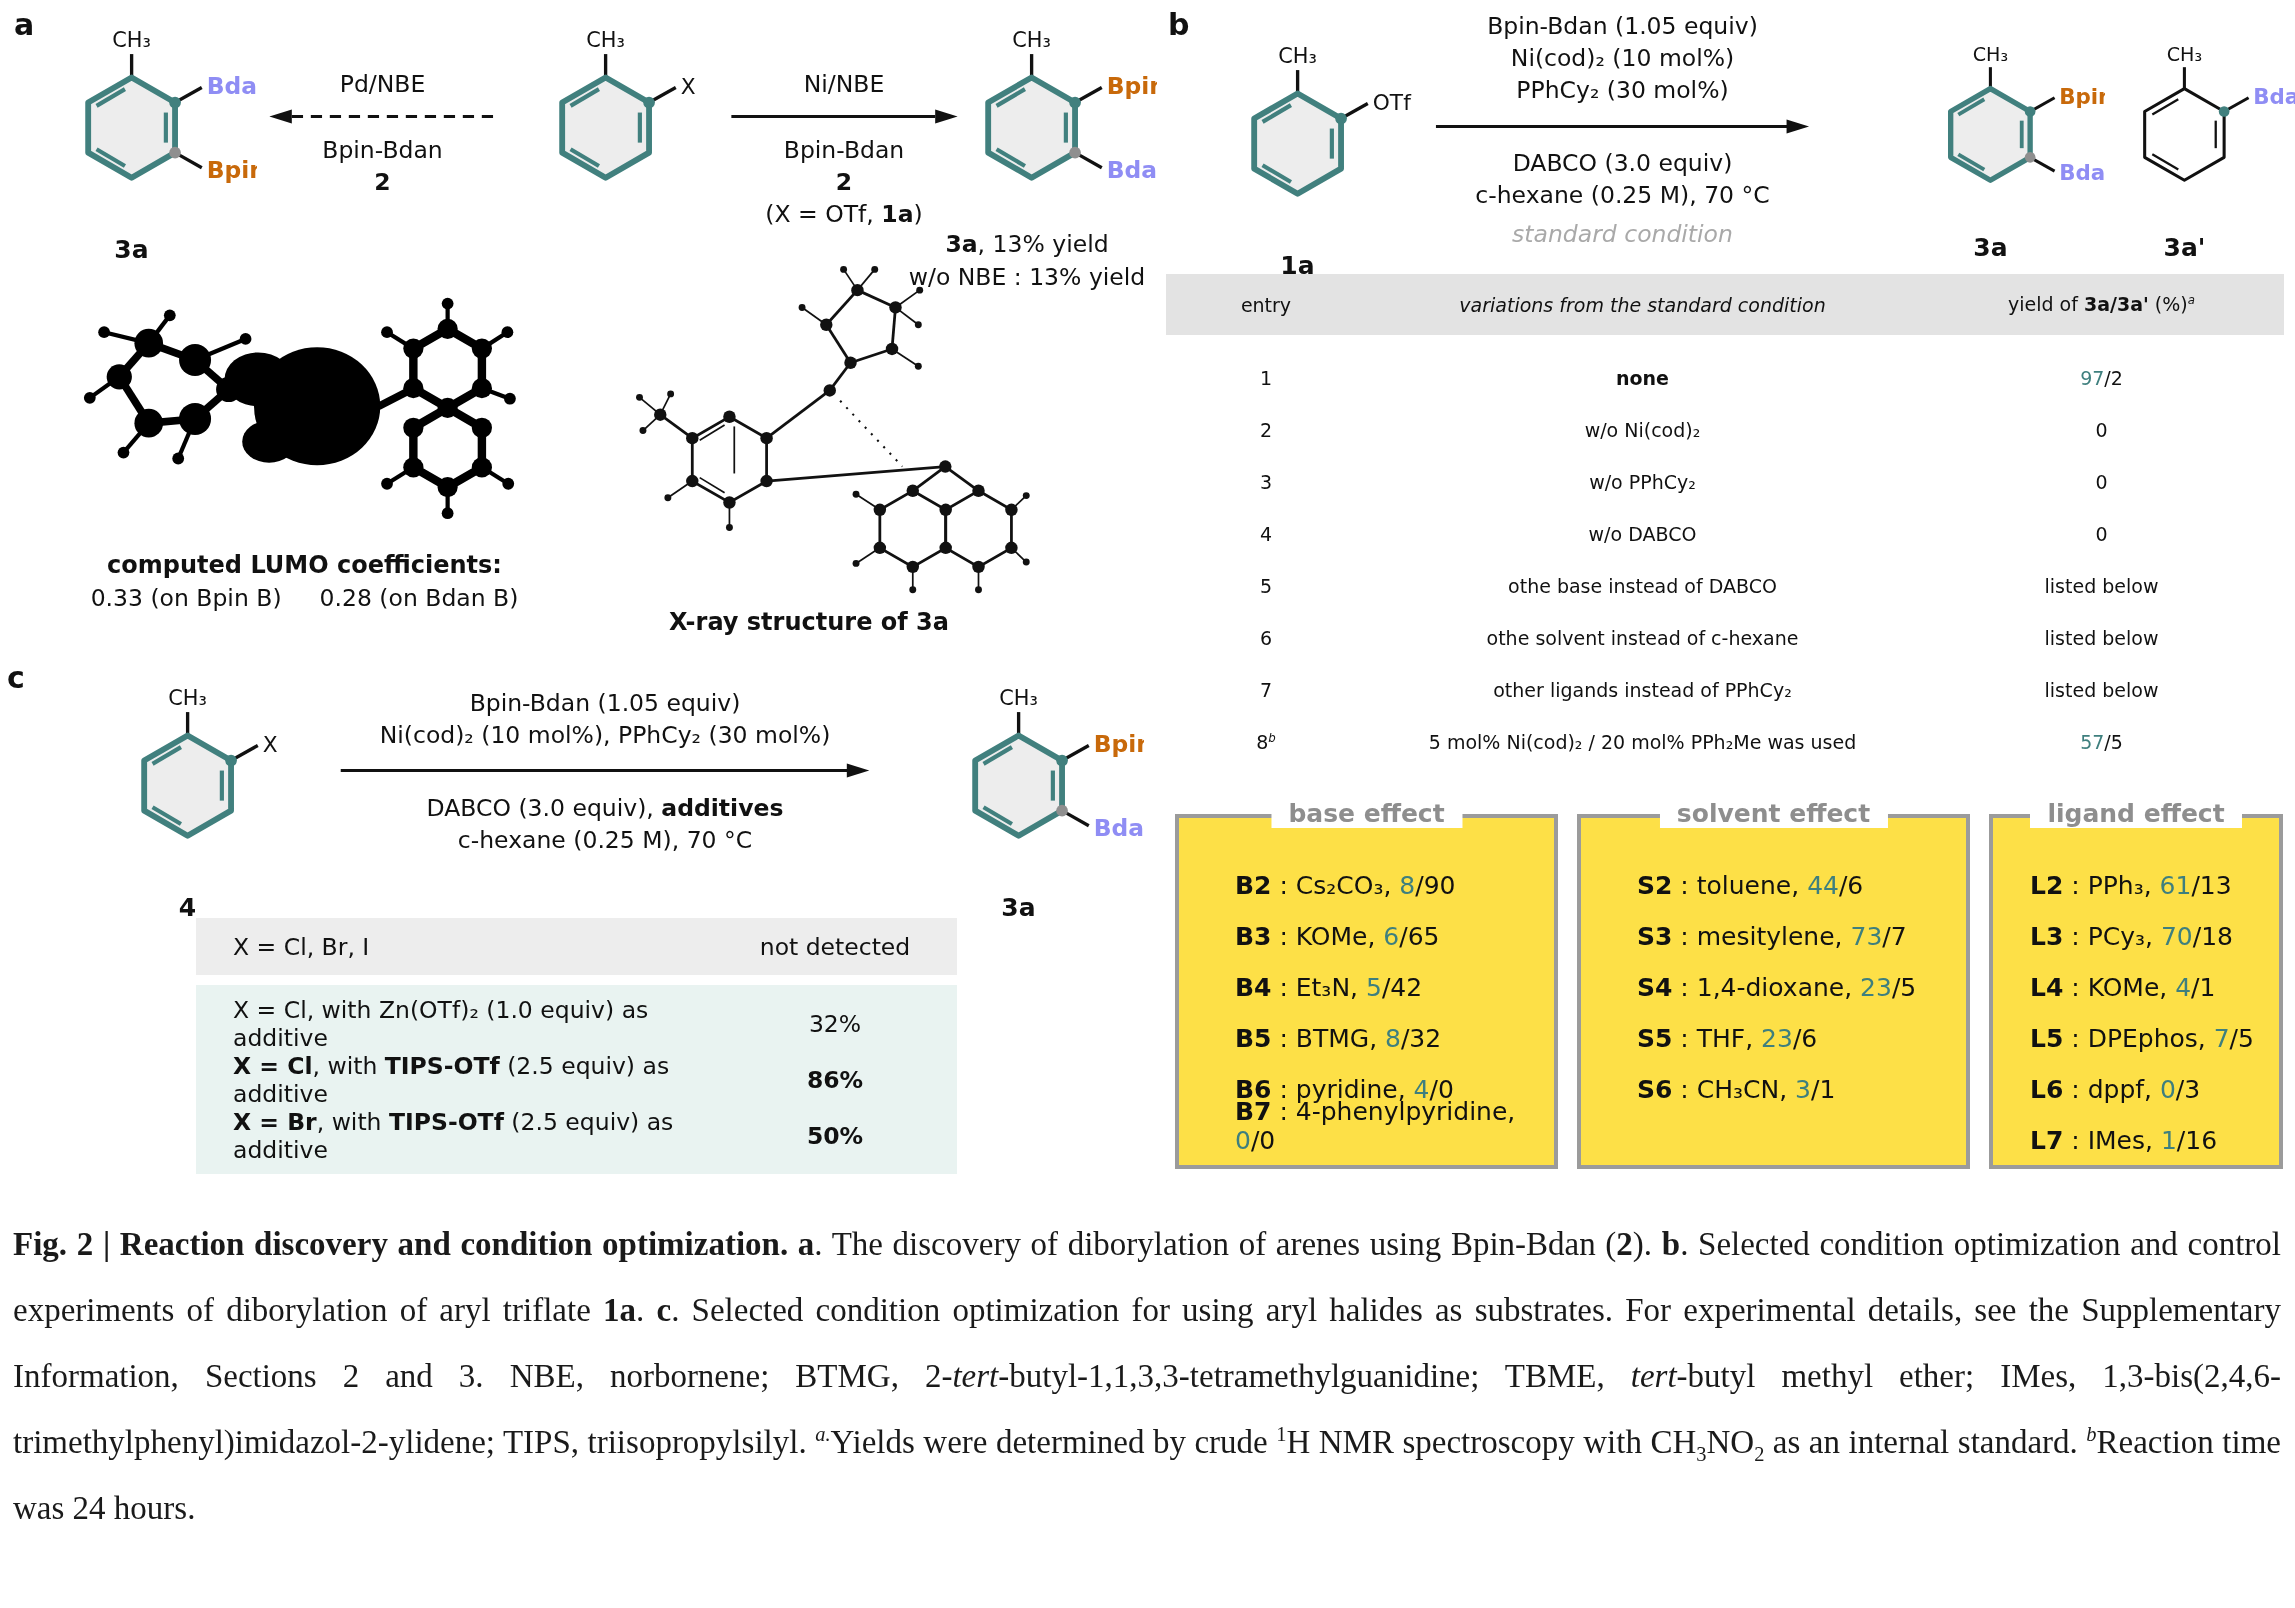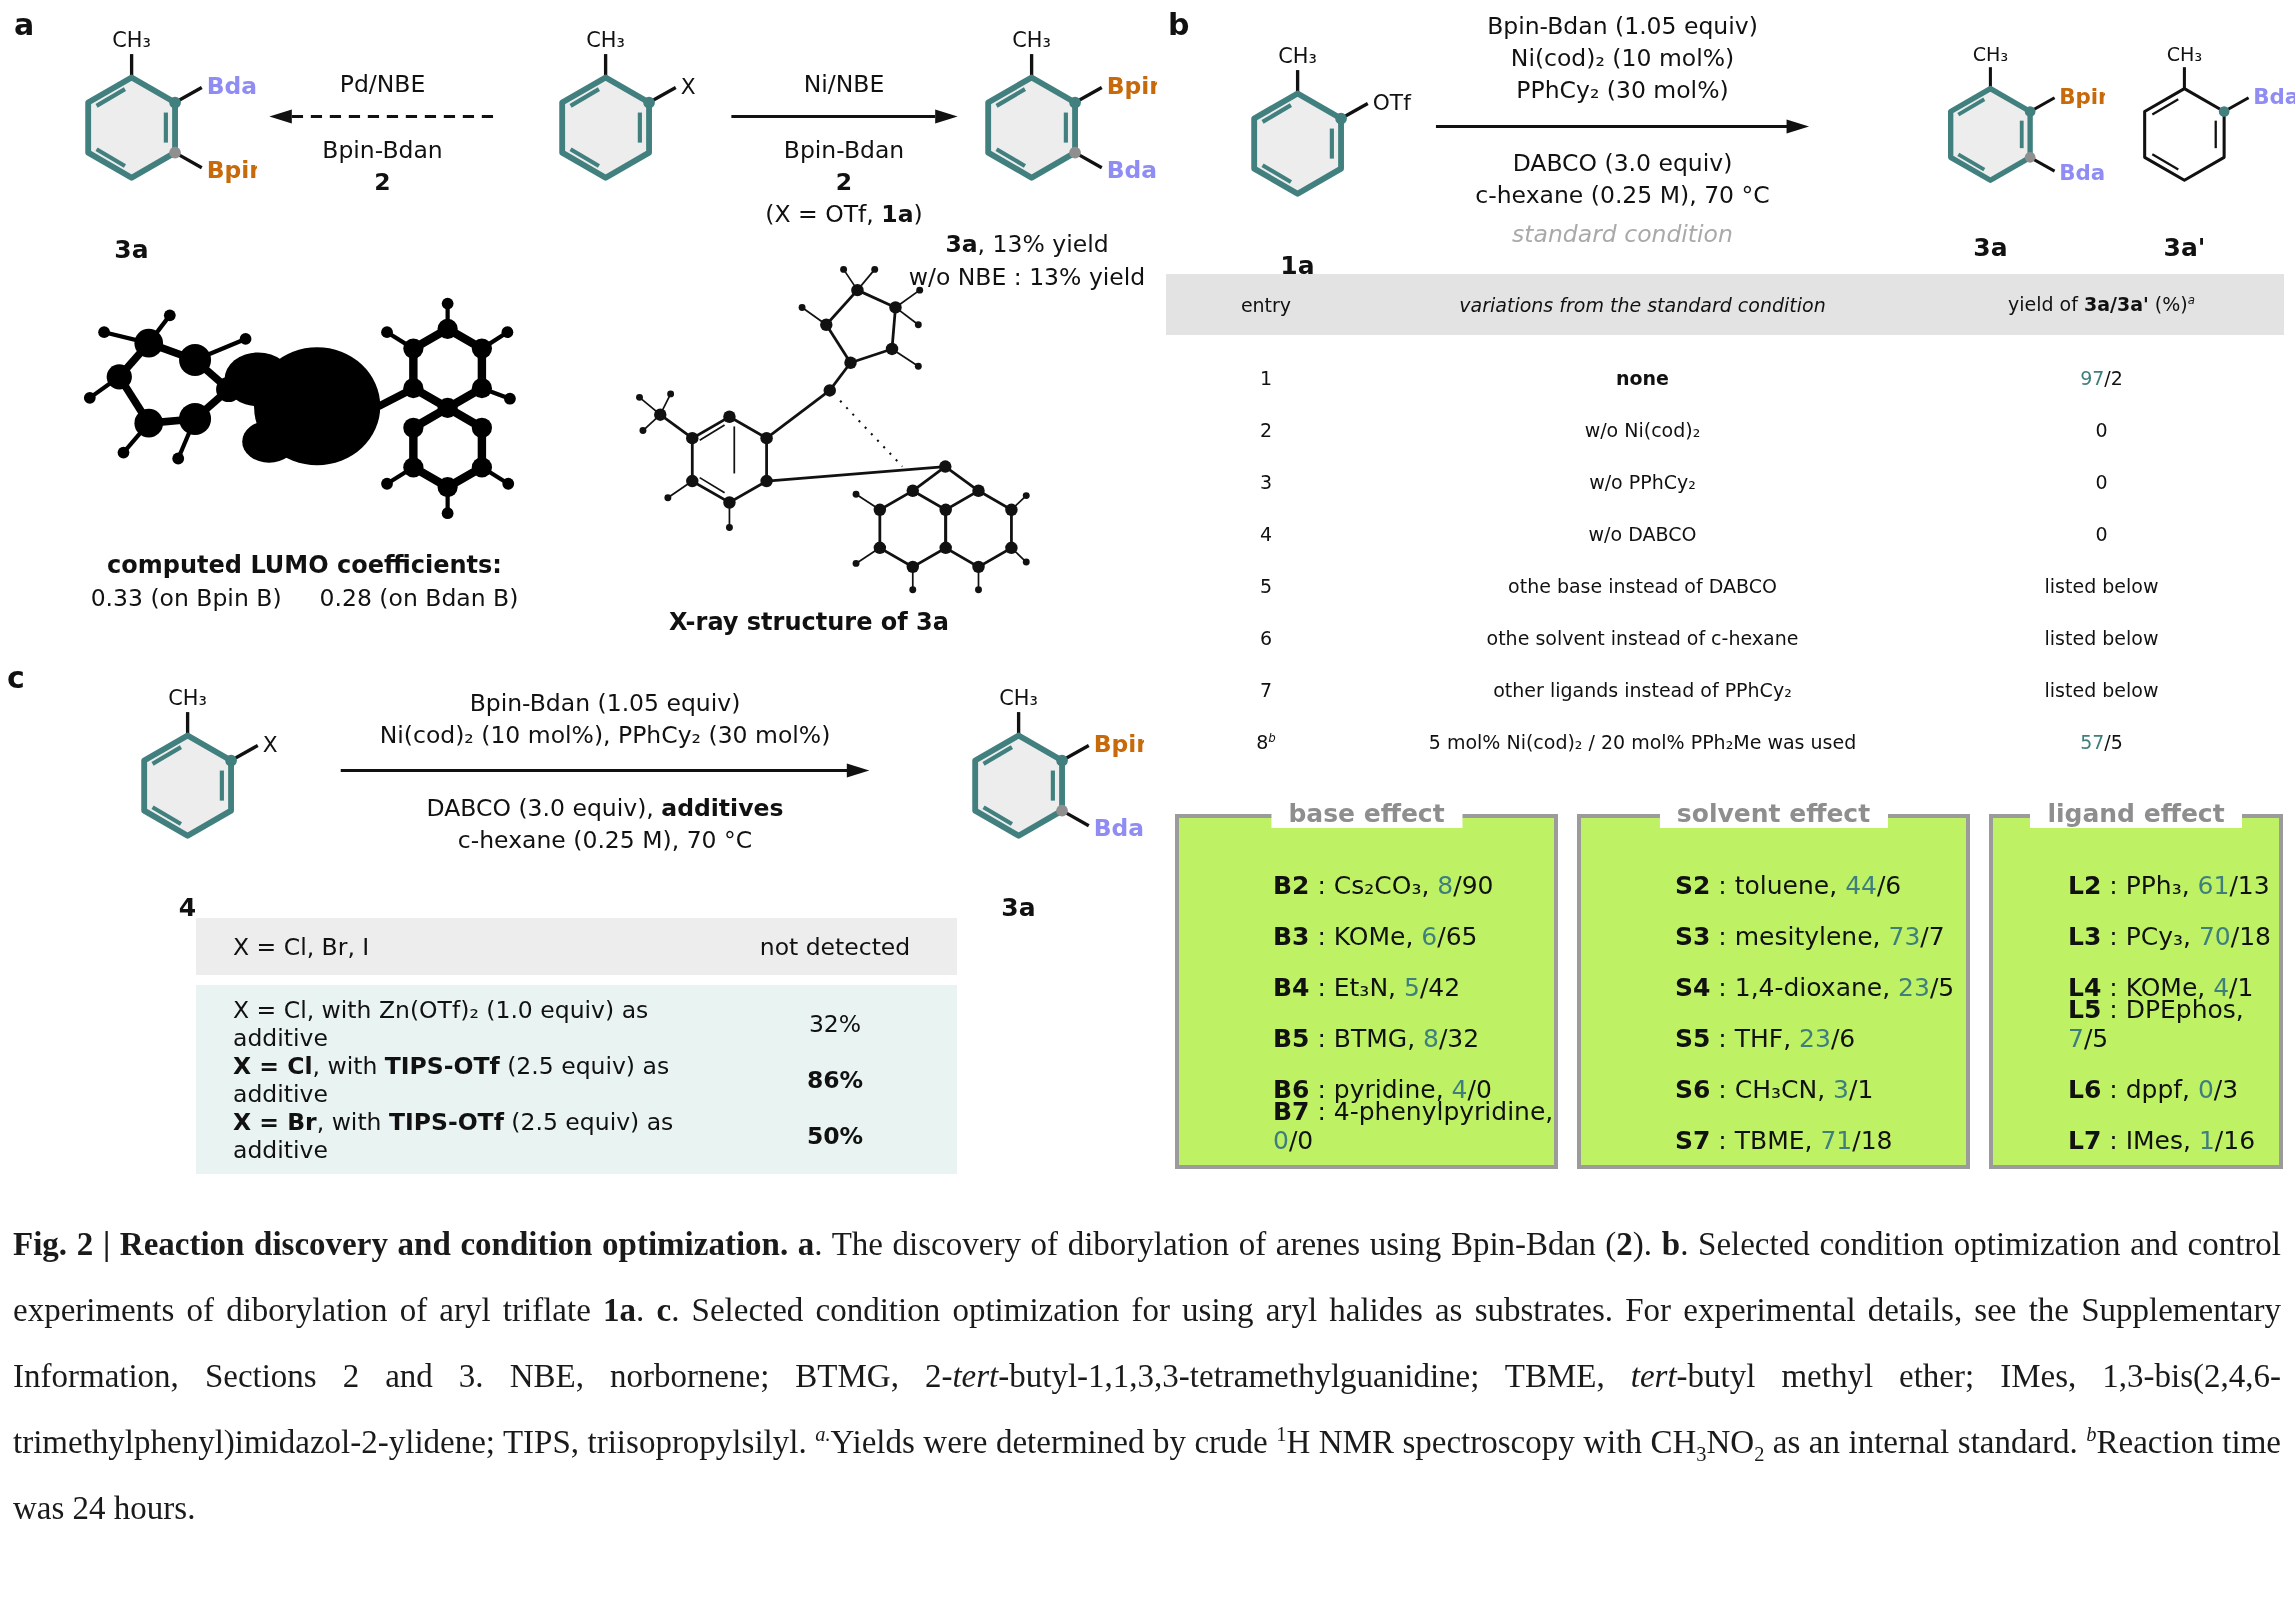--- a/index.html
+++ b/index.html
@@ -45,21 +45,21 @@
   .tb-head { display:grid; grid-template-columns:200px 1fr 365px; background:#E3E3E3; height:61px; align-items:center; }
   .tb-head > div { text-align:center; }
   .tb-body { margin-top:17.4px; }
   .tb-row { display:grid; grid-template-columns:200px 1fr 365px; height:52px; align-items:center; }
   .tb-row > div { text-align:center; }
   .teal { color:#3E7F7E; }
   .sup-i { vertical-align:super; font-size:62%; font-style:italic; }
 
   
   #pb-boxes { position:absolute; left:1175px; top:814px; display:flex; gap:19px; }
-  .ebox { position:relative; border:4.4px solid #9B9B9B; height:355px; padding-top:31px; background:#bef264;padding-left:38px; }
+  .ebox { position:relative; border:4.4px solid #9B9B9B; height:355px; padding-top:31px; background:#fde047; }
   .ebox-title { position:absolute; top:-19px; left:50%; transform:translateX(-50%); background:#fff; padding:0 17.4px; color:#8E8E8E; font-weight:700; font-size:25px; white-space:nowrap; }
   .ebox-item { font-size:25px; height:51px; display:flex; align-items:flex-end; }
   .ebox .ind { padding-left:56px; }
   .ebox-narrow .ind { padding-left:37px; }
 
   
   #pc-table { position:absolute; left:196px; top:918px; width:761px; font-size:23.5px; }
   .pc-row { display:grid; grid-template-columns:1fr 244px; align-items:center; }
   .pc-row .lc { padding-left:37px; }
   .pc-row .vc { text-align:center; }
@@ -449,23 +449,20 @@
         </div>
       <div class="ebox-item ind">
           <span><span class="bold">S4</span><span> : 1,4-dioxane, </span><span class="teal">23</span><span>/5</span></span>
         </div>
       <div class="ebox-item ind">
           <span><span class="bold">S5</span><span> : THF, </span><span class="teal">23</span><span>/6</span></span>
         </div>
       <div class="ebox-item ind">
           <span><span class="bold">S6</span><span> : CH₃CN, </span><span class="teal">3</span><span>/1</span></span>
         </div>
-      <div class="ebox-item ind">
-          <span><span class="bold">S7</span><span> : TBME, </span><span class="teal">71</span><span>/18</span></span>
-        </div>
     </div>
     <div class="ebox ebox-narrow" style="width:294px;">
       <div class="ebox-title">ligand effect</div>
       <div class="ebox-item ind">
           <span><span class="bold">L2</span><span> : PPh₃, </span><span class="teal">61</span><span>/13</span></span>
         </div>
       <div class="ebox-item ind">
           <span><span class="bold">L3</span><span> : PCy₃, </span><span class="teal">70</span><span>/18</span></span>
         </div>
       <div class="ebox-item ind">

